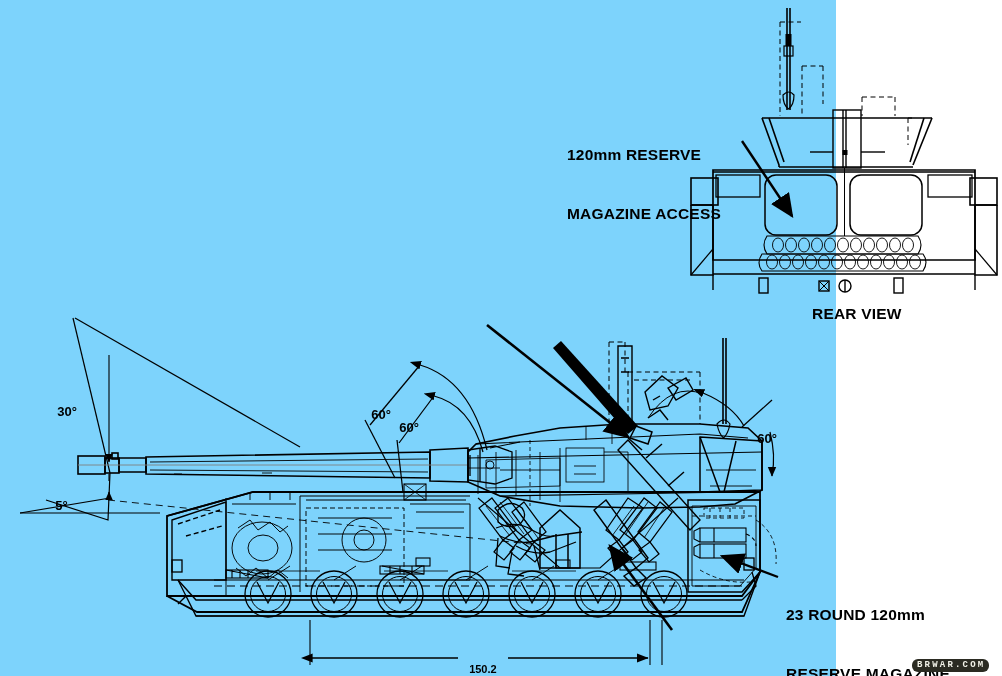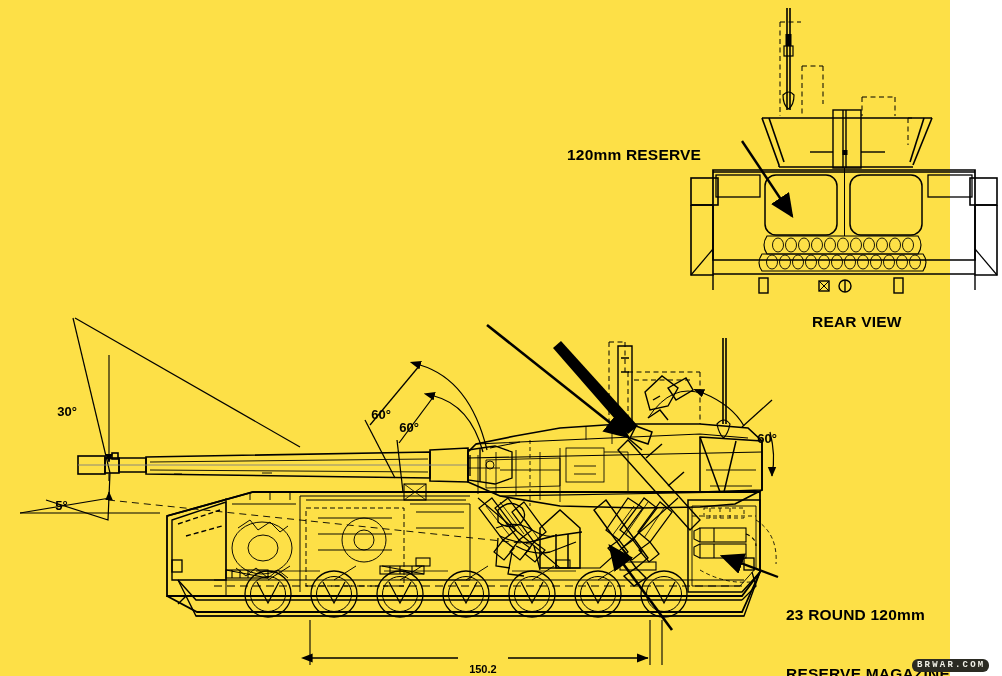--- a/index.html
+++ b/index.html
@@ -1,21 +1,21 @@
 <!DOCTYPE html>
 <html><head>
 <meta charset="utf-8">
 <title>Tank Technical Diagram</title>
 <style>
   html,body{margin:0;padding:0;background:#ffffff;}
   body{
     font-family:"Liberation Sans", sans-serif;
     width:1002px;height:676px;overflow:hidden;
   }
-  #stage{position:relative;width:950px;height:676px;background:#fde047;}
+  #stage{position:relative;width:836px;height:676px;background:#7dd3fc;}
   #stage svg{position:absolute;left:0;top:0;}
   .lbl{
     position:absolute;
     color:#000;
     font-family:"Liberation Sans", sans-serif;
     font-weight:bold;
     white-space:pre;
     line-height:1.28;
     letter-spacing:0.2px;
   }
@@ -457,23 +457,24 @@
   </g>
 
   <line x1="487" y1="325" x2="628" y2="437" stroke="#000" stroke-width="2.6" marker-end="url(#arrFat)"></line>
   <line x1="778" y1="577" x2="722" y2="556" stroke="#000" stroke-width="2.4" marker-end="url(#arrFat)"></line>
   <line x1="672" y1="630" x2="610" y2="546" stroke="#000" stroke-width="2.6" marker-end="url(#arrFat)"></line>
 
 </svg>
 
 <div class="lbl" style="left:567px; top:105px; font-size:15.5px;">
   <div>120mm RESERVE</div>
-</div>
-
-<div class="lbl" style="left:803px; top:292px; font-size:15.5px;text-align:right;">
+  <div>MAGAZINE ACCESS</div>
+</div>
+
+<div class="lbl" style="left:803px; top:284px; font-size:15.5px;text-align:right;">
   <span>REAR VIEW</span>
 </div>
 
 <div class="lbl" style="left:352px; top:262px; font-size:15.5px;">
 </div>
 
 <div class="lbl" style="left:786px; top:565px; font-size:15.5px;">
   <div>23 ROUND 120mm</div>
   <div>RESERVE MAGAZINE</div>
 </div>

